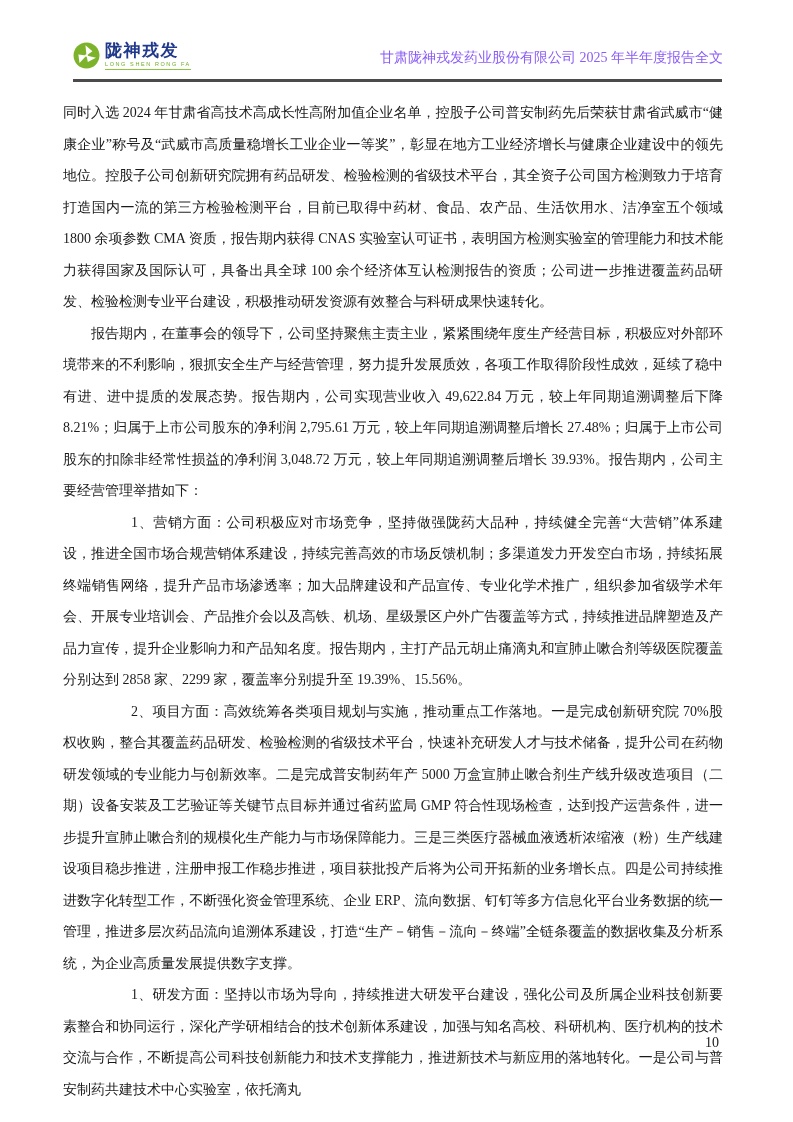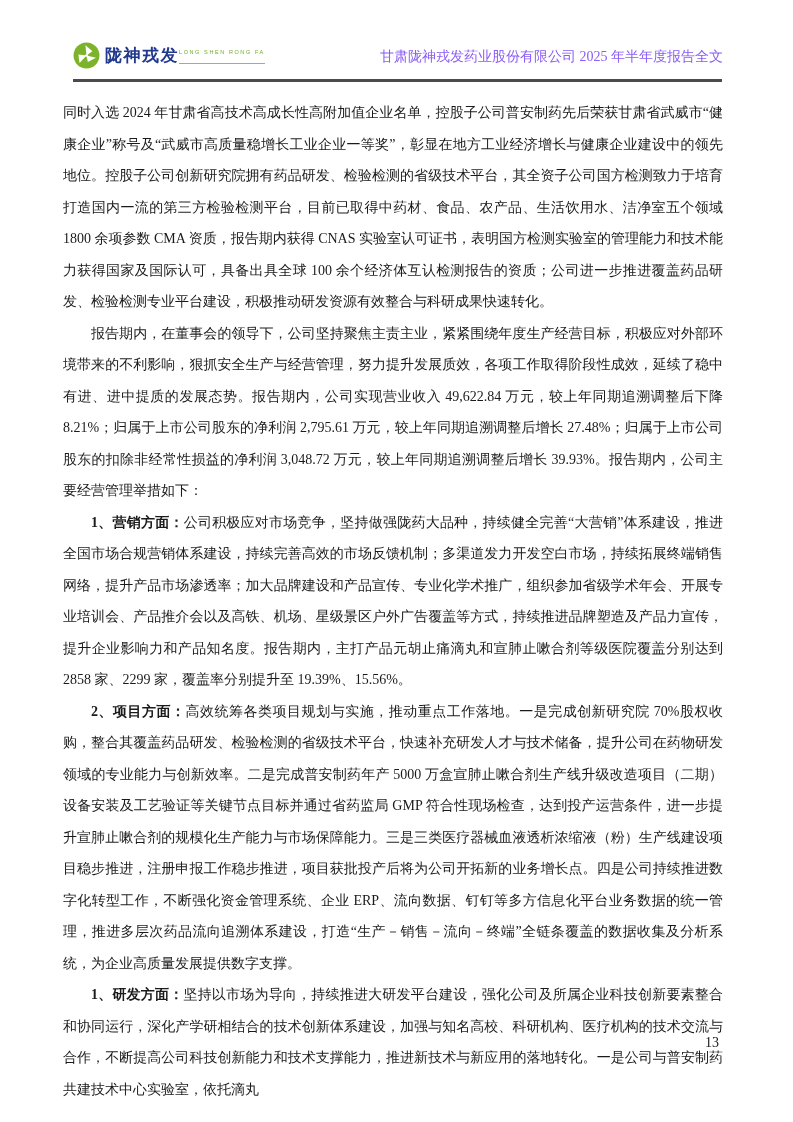--- a/index.html
+++ b/index.html
@@ -12,21 +12,21 @@
     color:#1a1a1a;
     overflow:hidden;
   }
   
   .hdr{
     position:absolute;top:42px;left:73px;right:70px;
     display:flex;justify-content:space-between;align-items:flex-end;
   }
   .logo{display:flex;align-items:center;gap:5px;}
   .logo-badge{width:27px;height:27px;flex:0 0 auto;}
-  .logo-txt{display:flex;flex-direction:row;line-height:1;}
+  .logo-txt{display:flex;flex-direction:column;line-height:1;}
   .logo-cn{
     font-family:"Liberation Sans","DejaVu Sans",sans-serif;
     font-weight:bold;font-size:17px;letter-spacing:1.5px;color:#21398c;
   }
   .logo-en{
     font-family:"Liberation Sans","DejaVu Sans",sans-serif;
     font-size:5.5px;letter-spacing:1.6px;color:#6fae26;margin-top:3px;
     border-bottom:1px solid #8cc63f;padding-bottom:1px;white-space:nowrap;
   }
   .hdr-title{font-size:14px;color:#8b5cf6;padding-bottom:3px;white-space:nowrap;}
@@ -34,21 +34,21 @@
     position:absolute;top:79px;left:73px;right:71px;height:3px;background:#4b4b4b;
   }
   
   .doc{
     position:absolute;top:97px;left:63px;width:660px;
     font-size:14px;line-height:31.5px;text-align:justify;
   }
   .doc p{margin:0;padding:0;}
   .indent{text-indent:2em;}
   .heading{font-weight:bold;text-indent:2em;}
-  .lead{font-weight:bold;}
+  .lead{font-weight:normal;margin-left:40px;}
   
   .pageno{
     position:absolute;top:1035px;right:74px;
     font-size:14px;color:#1a1a1a;
   }
 </style>
 </head>
 <body>
 
 <div class="page">
@@ -76,15 +76,15 @@
   <div class="hdr-rule"></div>
 
   <div class="doc">
       <p class="para">同时入选 2024 年甘肃省高技术高成长性高附加值企业名单，控股子公司普安制药先后荣获甘肃省武威市“健康企业”称号及“武威市高质量稳增长工业企业一等奖”，彰显在地方工业经济增长与健康企业建设中的领先地位。控股子公司创新研究院拥有药品研发、检验检测的省级技术平台，其全资子公司国方检测致力于培育打造国内一流的第三方检验检测平台，目前已取得中药材、食品、农产品、生活饮用水、洁净室五个领域 1800 余项参数 CMA 资质，报告期内获得 CNAS 实验室认可证书，表明国方检测实验室的管理能力和技术能力获得国家及国际认可，具备出具全球 100 余个经济体互认检测报告的资质；公司进一步推进覆盖药品研发、检验检测专业平台建设，积极推动研发资源有效整合与科研成果快速转化。</p>
       <p class="para indent">报告期内，在董事会的领导下，公司坚持聚焦主责主业，紧紧围绕年度生产经营目标，积极应对外部环境带来的不利影响，狠抓安全生产与经营管理，努力提升发展质效，各项工作取得阶段性成效，延续了稳中有进、进中提质的发展态势。报告期内，公司实现营业收入 49,622.84 万元，较上年同期追溯调整后下降 8.21%；归属于上市公司股东的净利润 2,795.61 万元，较上年同期追溯调整后增长 27.48%；归属于上市公司股东的扣除非经常性损益的净利润 3,048.72 万元，较上年同期追溯调整后增长 39.93%。报告期内，公司主要经营管理举措如下：</p>
       <p class="para indent"><span class="lead">1、营销方面：</span>公司积极应对市场竞争，坚持做强陇药大品种，持续健全完善“大营销”体系建设，推进全国市场合规营销体系建设，持续完善高效的市场反馈机制；多渠道发力开发空白市场，持续拓展终端销售网络，提升产品市场渗透率；加大品牌建设和产品宣传、专业化学术推广，组织参加省级学术年会、开展专业培训会、产品推介会以及高铁、机场、星级景区户外广告覆盖等方式，持续推进品牌塑造及产品力宣传，提升企业影响力和产品知名度。报告期内，主打产品元胡止痛滴丸和宣肺止嗽合剂等级医院覆盖分别达到 2858 家、2299 家，覆盖率分别提升至 19.39%、15.56%。</p>
       <p class="para indent"><span class="lead">2、项目方面：</span>高效统筹各类项目规划与实施，推动重点工作落地。一是完成创新研究院 70%股权收购，整合其覆盖药品研发、检验检测的省级技术平台，快速补充研发人才与技术储备，提升公司在药物研发领域的专业能力与创新效率。二是完成普安制药年产 5000 万盒宣肺止嗽合剂生产线升级改造项目（二期）设备安装及工艺验证等关键节点目标并通过省药监局 GMP 符合性现场检查，达到投产运营条件，进一步提升宣肺止嗽合剂的规模化生产能力与市场保障能力。三是三类医疗器械血液透析浓缩液（粉）生产线建设项目稳步推进，注册申报工作稳步推进，项目获批投产后将为公司开拓新的业务增长点。四是公司持续推进数字化转型工作，不断强化资金管理系统、企业 ERP、流向数据、钉钉等多方信息化平台业务数据的统一管理，推进多层次药品流向追溯体系建设，打造“生产－销售－流向－终端”全链条覆盖的数据收集及分析系统，为企业高质量发展提供数字支撑。</p>
       <p class="para indent"><span class="lead">1、研发方面：</span>坚持以市场为导向，持续推进大研发平台建设，强化公司及所属企业科技创新要素整合和协同运行，深化产学研相结合的技术创新体系建设，加强与知名高校、科研机构、医疗机构的技术交流与合作，不断提高公司科技创新能力和技术支撑能力，推进新技术与新应用的落地转化。一是公司与普安制药共建技术中心实验室，依托滴丸</p>
     </div>
 
-  <div class="pageno">13</div>
+  <div class="pageno">10</div>
 
 </div>
 
 </body></html>

